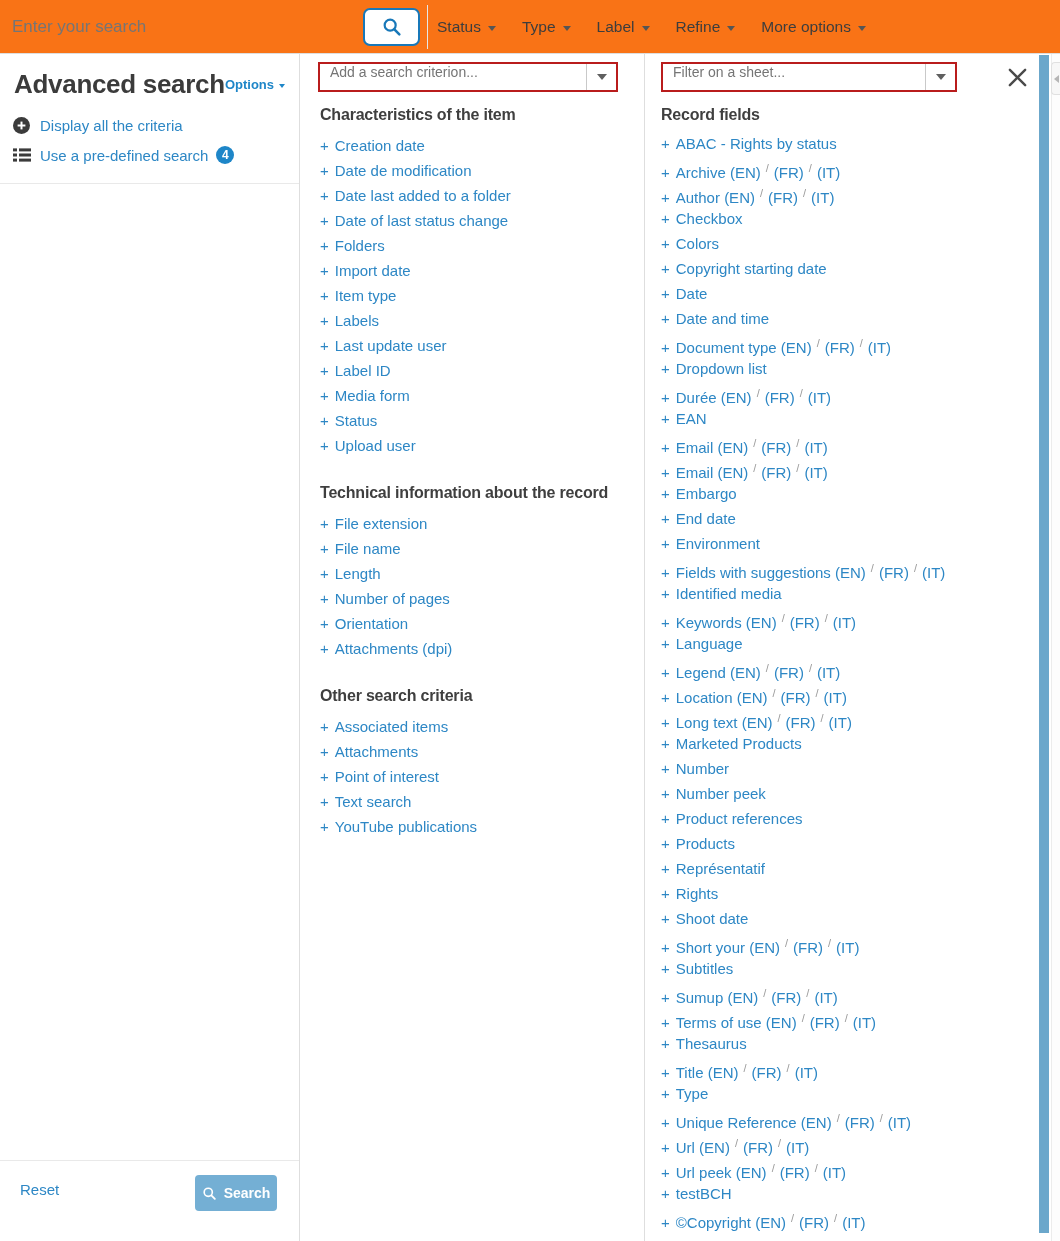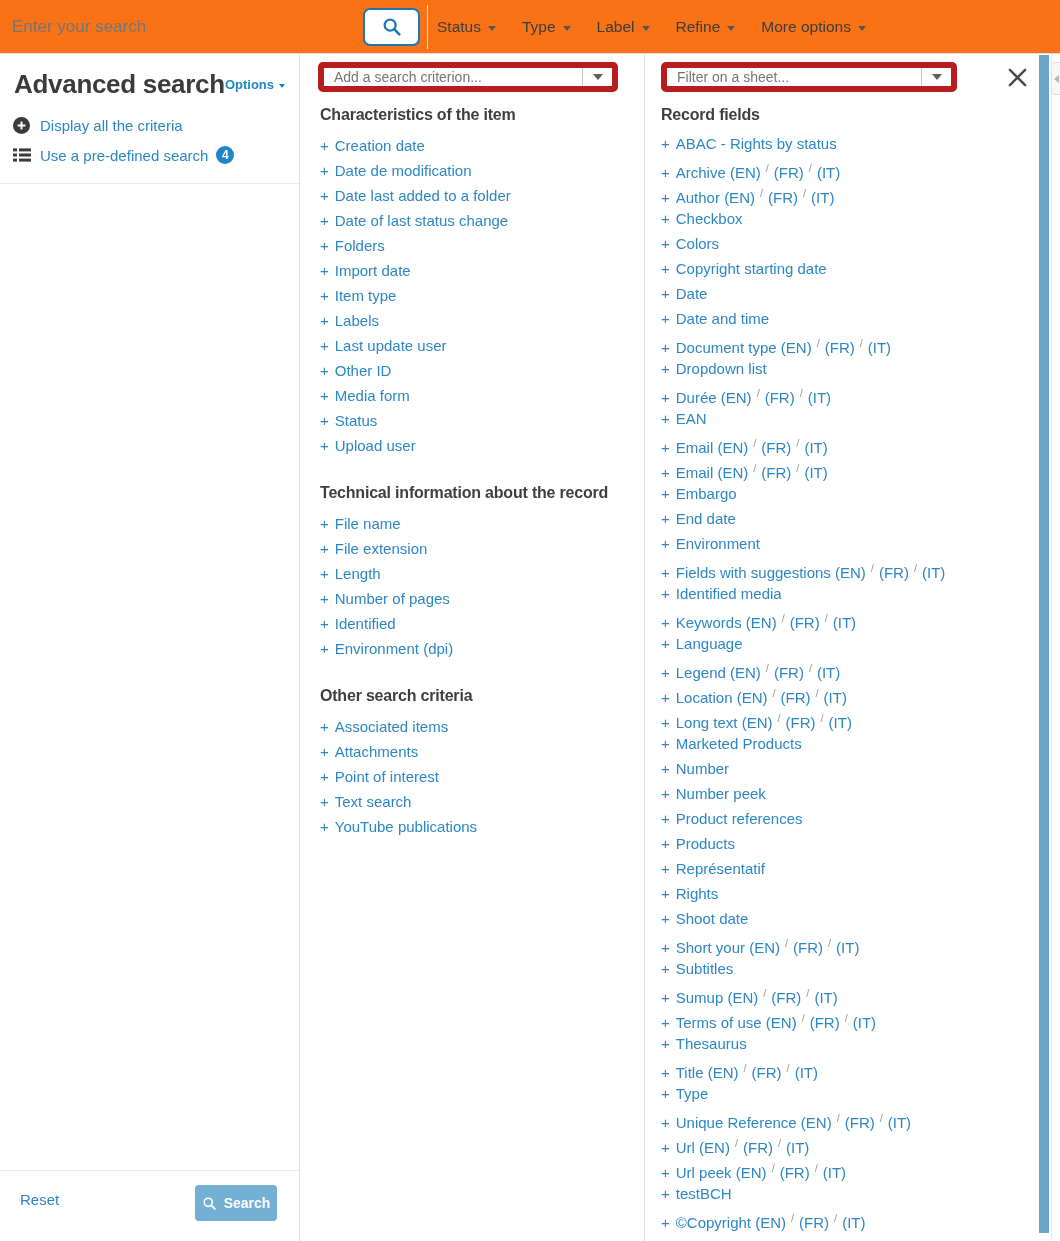--- a/index.html
+++ b/index.html
@@ -30,25 +30,25 @@
   .sidebar{position:absolute;left:0;top:54px;width:300px;height:1187px;background:#fff;border-right:1px solid var(--divider);}
   .sidebar-header{display:flex;justify-content:space-between;align-items:center;padding:15px 14px 6px 14px;}
   .sidebar-title{font-size:26px;font-weight:bold;color:#3b3b3b;letter-spacing:-0.3px;}
   .options{display:flex;align-items:center;font-size:13px;font-weight:bold;color:var(--badge-blue);cursor:pointer;}
   .options .caret-down{border-top-color:var(--badge-blue);border-left-width:3.5px;border-right-width:3.5px;border-top-width:4.5px;margin-left:5px;margin-top:2px;}
   .sidebar-links{padding:4px 0 0 12px;}
   .sidebar-link{display:flex;align-items:center;height:30px;font-size:15px;color:var(--link-blue);cursor:pointer;}
   .link-icon{width:19px;height:19px;margin-right:9px;display:flex;align-items:center;justify-content:center;flex:0 0 auto;}
   .badge{min-width:18px;height:18px;padding:0 2px;border-radius:9px;background:var(--badge-blue);color:#fff;font-size:12px;font-weight:bold;display:flex;align-items:center;justify-content:center;margin-left:8px;}
   .sidebar-divider{border-top:1px solid #e9e9e9;margin-top:13px;}
-  .sidebar-footer{position:absolute;left:0;bottom:0;width:100%;height:71px;border-top:1px solid #e9e9e9;background:#fff;}
+  .sidebar-footer{position:absolute;left:0;bottom:0;width:100%;height:81px;border-top:1px solid #e9e9e9;background:#fff;}
   .reset-link{position:absolute;left:20px;top:20px;font-size:15px;color:var(--link-blue);cursor:pointer;}
   .footer-search-btn{position:absolute;right:22px;top:14px;width:82px;height:36px;background:var(--button-blue);border:none;border-radius:4px;color:#fff;display:flex;align-items:center;justify-content:center;gap:7px;font-size:14px;font-weight:bold;font-family:"Liberation Sans",sans-serif;cursor:pointer;}
   
-  .combo{height:30px;border:6px solid #b91c1c;border-radius:5px;background:#fff;display:flex;align-items:center;cursor:pointer;overflow:hidden;}
+  .combo{height:30px;border:2px solid #b91c1c;border-radius:0;background:#fff;display:flex;align-items:flex-start;cursor:pointer;overflow:hidden;}
   .combo-text{flex:1;padding-left:10px;font-size:14px;color:#757575;white-space:nowrap;overflow:hidden;}
   .combo-caret{width:30px;height:100%;border-left:1px solid #c9c9c9;display:flex;align-items:center;justify-content:center;flex:0 0 auto;}
   .combo-caret .tri{width:0;height:0;border-left:5px solid transparent;border-right:5px solid transparent;border-top:6px solid #5f5f5f;}
   
   .criteria-panel{position:absolute;left:300px;top:54px;width:345px;height:1187px;background:#fff;border-right:1px solid var(--divider);overflow:hidden;}
   .criteria-panel .combo{margin:8px 0 0 18px;width:300px;}
   .section-title{margin:24px 0 0 20px;font-size:16px;font-weight:bold;color:#3f3f3f;letter-spacing:-0.2px;height:22px;line-height:22px;white-space:nowrap;}
   .csection:first-child .section-title{margin-top:12px;}
   .link-list{list-style:none;margin:7px 0 0 20px;}
   .link-item{height:25px;line-height:25px;font-size:15px;color:var(--link-blue);white-space:nowrap;cursor:pointer;}
@@ -177,44 +177,44 @@
   <li class="link-item"><span class="plus">+</span><span class="item-label">Folders</span></li>
 
   <li class="link-item"><span class="plus">+</span><span class="item-label">Import date</span></li>
 
   <li class="link-item"><span class="plus">+</span><span class="item-label">Item type</span></li>
 
   <li class="link-item"><span class="plus">+</span><span class="item-label">Labels</span></li>
 
   <li class="link-item"><span class="plus">+</span><span class="item-label">Last update user</span></li>
 
-  <li class="link-item"><span class="plus">+</span><span class="item-label">Other ID</span></li>
+  <li class="link-item"><span class="plus">+</span><span class="item-label">Label ID</span></li>
 
   <li class="link-item"><span class="plus">+</span><span class="item-label">Media form</span></li>
 
   <li class="link-item"><span class="plus">+</span><span class="item-label">Status</span></li>
 
   <li class="link-item"><span class="plus">+</span><span class="item-label">Upload user</span></li>
 </ul>
   </div>
 
   <div class="csection">
     <div class="section-title">Technical information about the record</div>
     <ul class="link-list">
+  <li class="link-item"><span class="plus">+</span><span class="item-label">File extension</span></li>
+
   <li class="link-item"><span class="plus">+</span><span class="item-label">File name</span></li>
 
-  <li class="link-item"><span class="plus">+</span><span class="item-label">File extension</span></li>
-
   <li class="link-item"><span class="plus">+</span><span class="item-label">Length</span></li>
 
   <li class="link-item"><span class="plus">+</span><span class="item-label">Number of pages</span></li>
 
-  <li class="link-item"><span class="plus">+</span><span class="item-label">Identified</span></li>
-
-  <li class="link-item"><span class="plus">+</span><span class="item-label">Environment (dpi)</span></li>
+  <li class="link-item"><span class="plus">+</span><span class="item-label">Orientation</span></li>
+
+  <li class="link-item"><span class="plus">+</span><span class="item-label">Attachments (dpi)</span></li>
 </ul>
   </div>
 
   <div class="csection">
     <div class="section-title">Other search criteria</div>
     <ul class="link-list">
   <li class="link-item"><span class="plus">+</span><span class="item-label">Associated items</span></li>
 
   <li class="link-item"><span class="plus">+</span><span class="item-label">Attachments</span></li>
 

